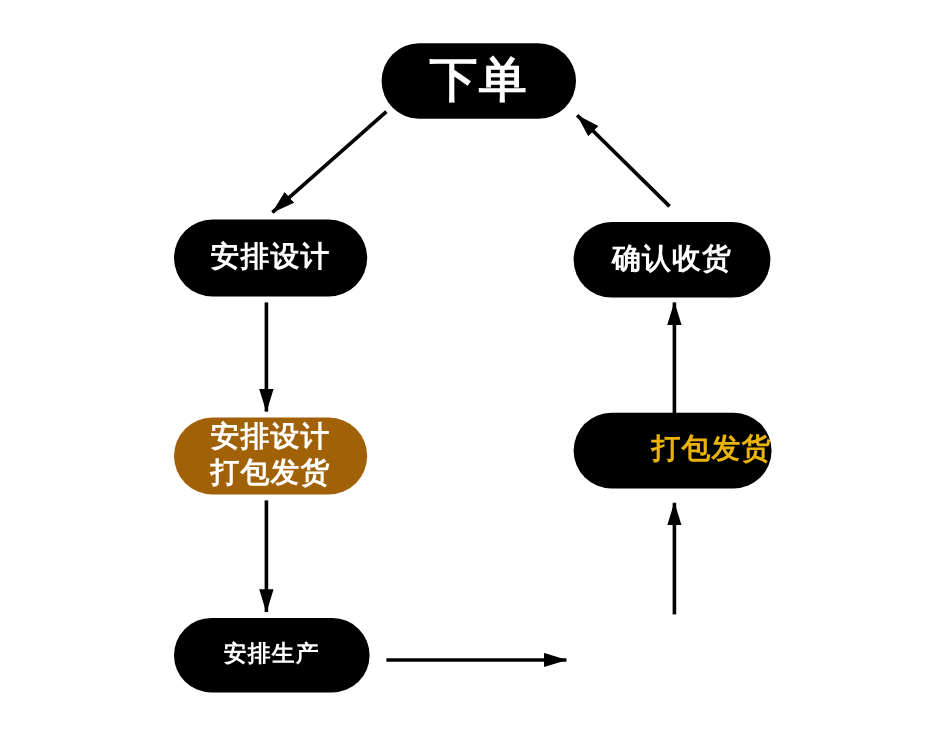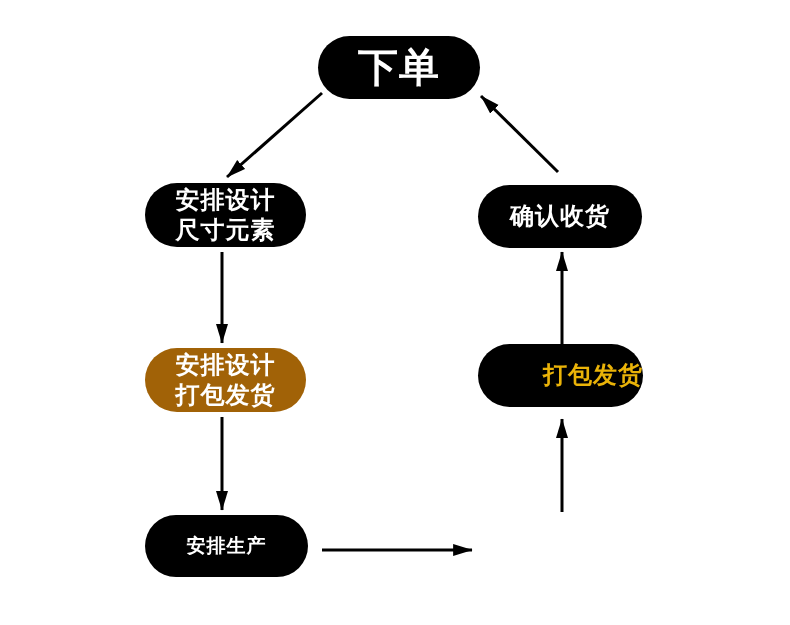--- a/index.html
+++ b/index.html
@@ -54,21 +54,20 @@
       <line x1="322" y1="550" x2="472" y2="550" stroke="#000000" stroke-width="3" marker-end="url(#arrowhead)"></line>
       <line x1="562" y1="512" x2="562" y2="419" stroke="#000000" stroke-width="3" marker-end="url(#arrowhead)"></line>
       <line x1="562" y1="346" x2="562" y2="252" stroke="#000000" stroke-width="3" marker-end="url(#arrowhead)"></line>
       <line x1="558" y1="172" x2="481" y2="96" stroke="#000000" stroke-width="3" marker-end="url(#arrowhead)"></line>
     </svg>
 <div class="node" style="left: 318px; top: 36px; width: 162px; height: 63px; background: rgb(0, 0, 0); color: rgb(255, 255, 255); font-size: 40px; border-radius: 31.5px;">
       <span class="node-line">下单</span>
     </div>
     <div class="node" style="left: 145px; top: 183px; width: 161px; height: 64px; background: rgb(0, 0, 0); color: rgb(255, 255, 255); font-size: 24px; border-radius: 32px;">
       <span class="node-line">安排设计</span>
-      <span class="node-line">尺寸元素</span>
     </div>
     <div class="node" style="left: 145px; top: 348px; width: 161px; height: 64px; background: #a16207; color: rgb(255, 255, 255); font-size: 24px; border-radius: 32px;">
       <span class="node-line">安排设计</span>
       <span class="node-line">打包发货</span>
     </div>
     <div class="node" style="left: 145px; top: 515px; width: 163px; height: 62px; background: rgb(0, 0, 0); color: rgb(255, 255, 255); font-size: 19px; border-radius: 31px; justify-content: center;">
       <span class="node-line">安排生产</span>
     </div>
     <div class="node" style="left: 478px; top: 344px; width: 165px; height: 63px; background: rgb(0, 0, 0); color: #eab308; font-size: 24px; border-radius: 31.5px; align-items: flex-end;">
       <span class="node-line">打包发货</span>

